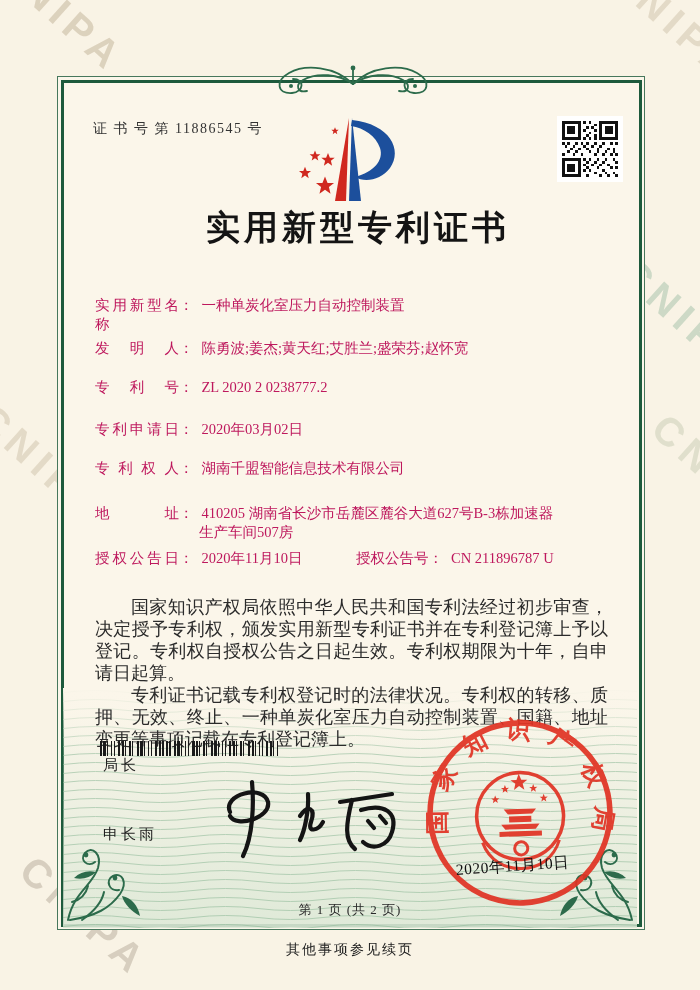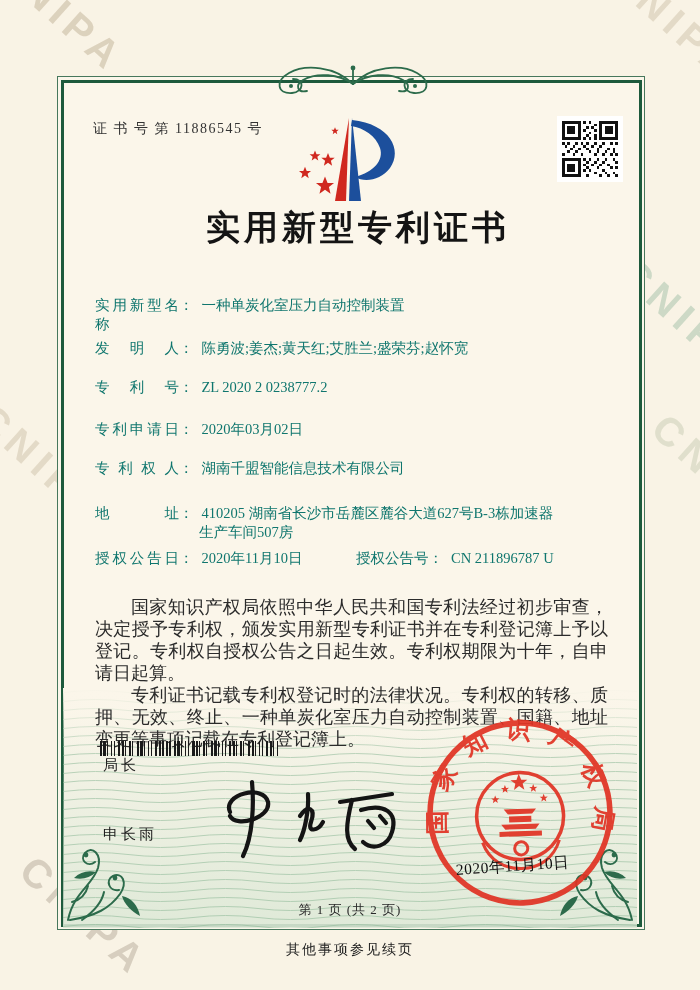--- a/index.html
+++ b/index.html
@@ -36,21 +36,21 @@
   .deco{position:absolute;z-index:4;}
   .waves{position:absolute;left:63px;top:688px;width:574px;height:240px;z-index:3;}
   
   .certno{position:absolute;left:93px;top:120px;font-size:14px;letter-spacing:1.5px;color:#333;z-index:5;}
   .logo{position:absolute;left:293px;top:110px;width:112px;height:97px;z-index:5;}
   .qr{position:absolute;left:557px;top:116px;width:66px;height:66px;background:#fff;padding:5px;box-sizing:border-box;z-index:5;}
   .title{
     position:absolute;left:57px;top:205px;width:586px;text-align:center;
     font-size:34px;font-weight:bold;letter-spacing:4px;color:#141414;z-index:5;margin-left:8px;
   }
-  .frow{position:absolute;left:95px;width:520px;font-size:14.5px;line-height:19px;color:#0f766e;z-index:5;}
+  .frow{position:absolute;left:95px;width:520px;font-size:14.5px;line-height:19px;color:#be185d;z-index:5;}
   .r1{top:296px;} .r2{top:339px;} .r3{top:378px;} .r4{top:420px;}
   .r5{top:459px;} .r6{top:504px;} .r7{top:549px;}
   .flabel{display:inline-block;width:84px;text-align:justify;text-align-last:justify;vertical-align:top;}
   .fvalue{margin-left:8px;}
   .fvalue2{display:block;margin-left:104px;}
   .flabel2{margin-left:50px;}
   .bodytext{
     position:absolute;left:95px;top:596px;width:513px;z-index:5;
     font-size:18px;line-height:22px;text-align:justify;color:#2b2b2b;
   }

